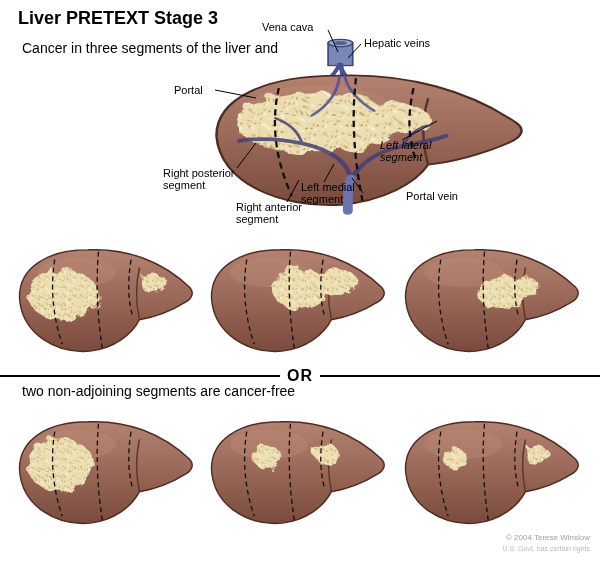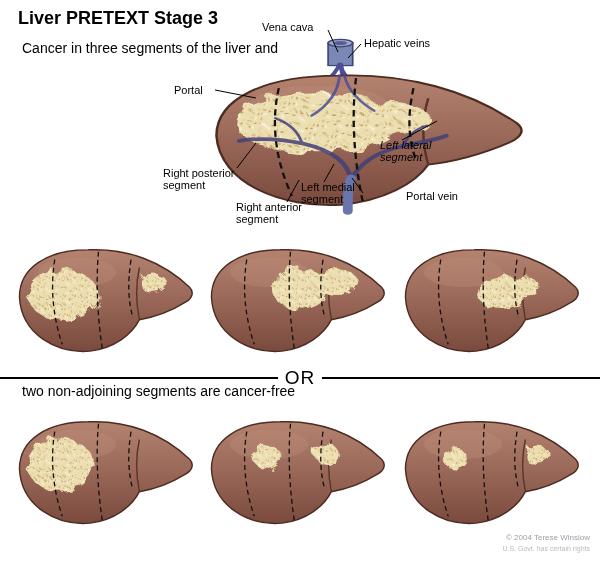--- a/index.html
+++ b/index.html
@@ -24,21 +24,21 @@
   .bigliver { position:absolute; left:200px; top:38px; }
   .liver-sm { position:absolute; }
   #sm1 { left:12px;  top:240px; }
   #sm2 { left:204px; top:240px; }
   #sm3 { left:398px; top:240px; }
   #sm4 { left:12px;  top:412px; }
   #sm5 { left:204px; top:412px; }
   #sm6 { left:398px; top:412px; }
   .or-row { position:absolute; left:0; top:367px; width:600px; display:flex; align-items:center; gap:7px; }
   .or-line { flex:1; height:2px; background:#000; }
-  .or-text { font-size:19px; font-weight:normal; letter-spacing:1px; }
+  .or-text { font-size:16px; font-weight:bold; letter-spacing:1px; }
   .credit { position:absolute; right:10px; top:533px; text-align:right; color:#9aa0a8; font-size:8px; line-height:1.35; }
   .credit .c2 { font-size:7px; color:#b6bbc2; }
 </style>
 </head>
 <body>
 
 <div class="page">
 
   <svg width="0" height="0" style="position:absolute" aria-hidden="true">
     <defs>

